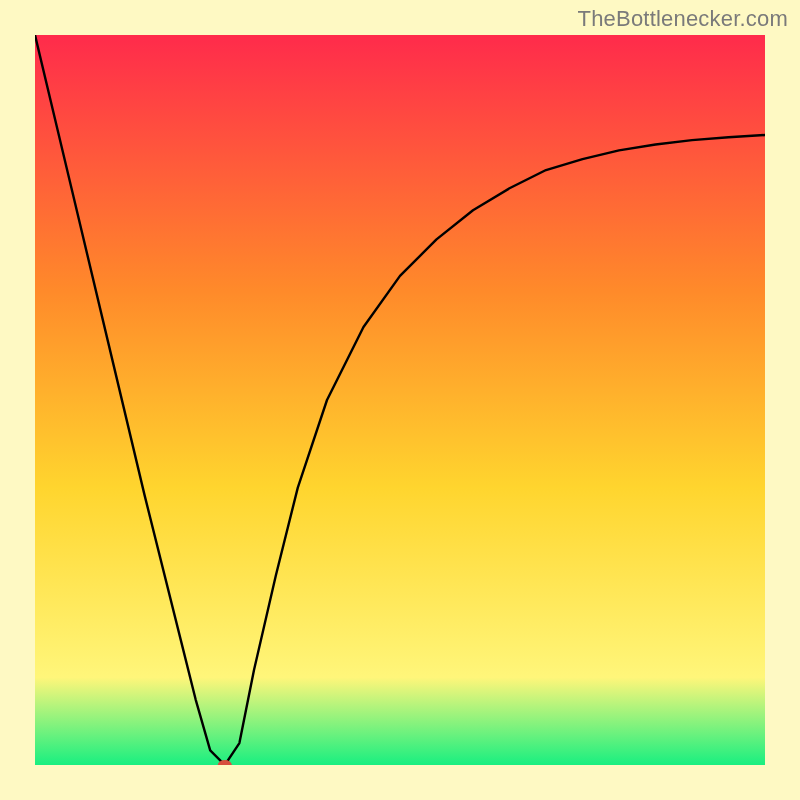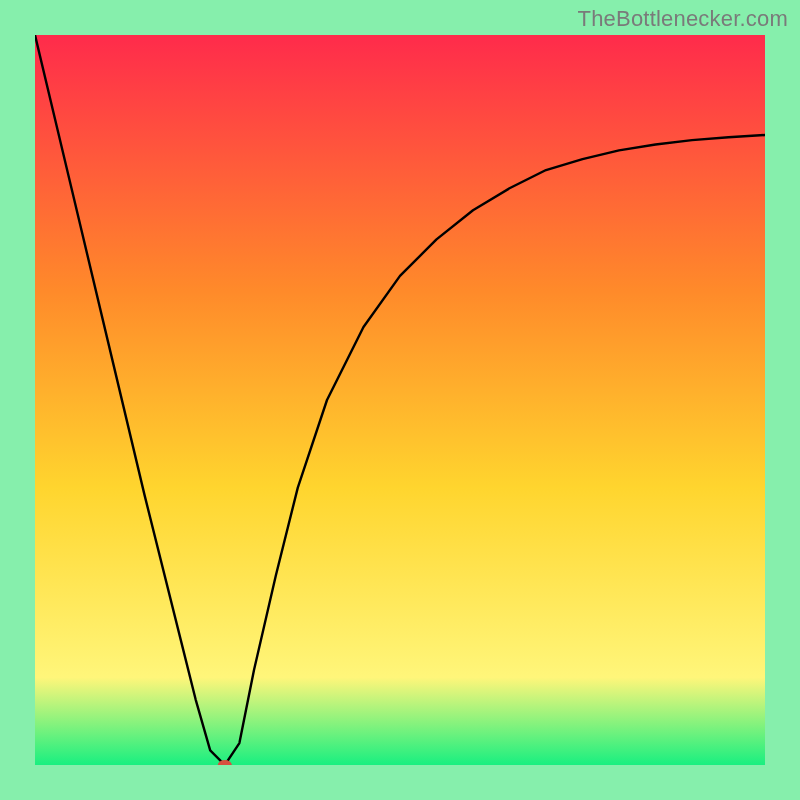--- a/index.html
+++ b/index.html
@@ -8,21 +8,21 @@
     width: 800px;
     height: 800px;
     background: #000;
     font-family: Arial, Helvetica, sans-serif;
     overflow: hidden;
   }
   .frame {
     position: relative;
     width: 800px;
     height: 800px;
-    background: #86efac;
+    background: #fef9c3;
   }
   .plot {
     position: absolute;
     left: 35px;
     top: 35px;
     width: 730px;
     height: 730px;
     overflow: hidden;
   }
   .attribution {

